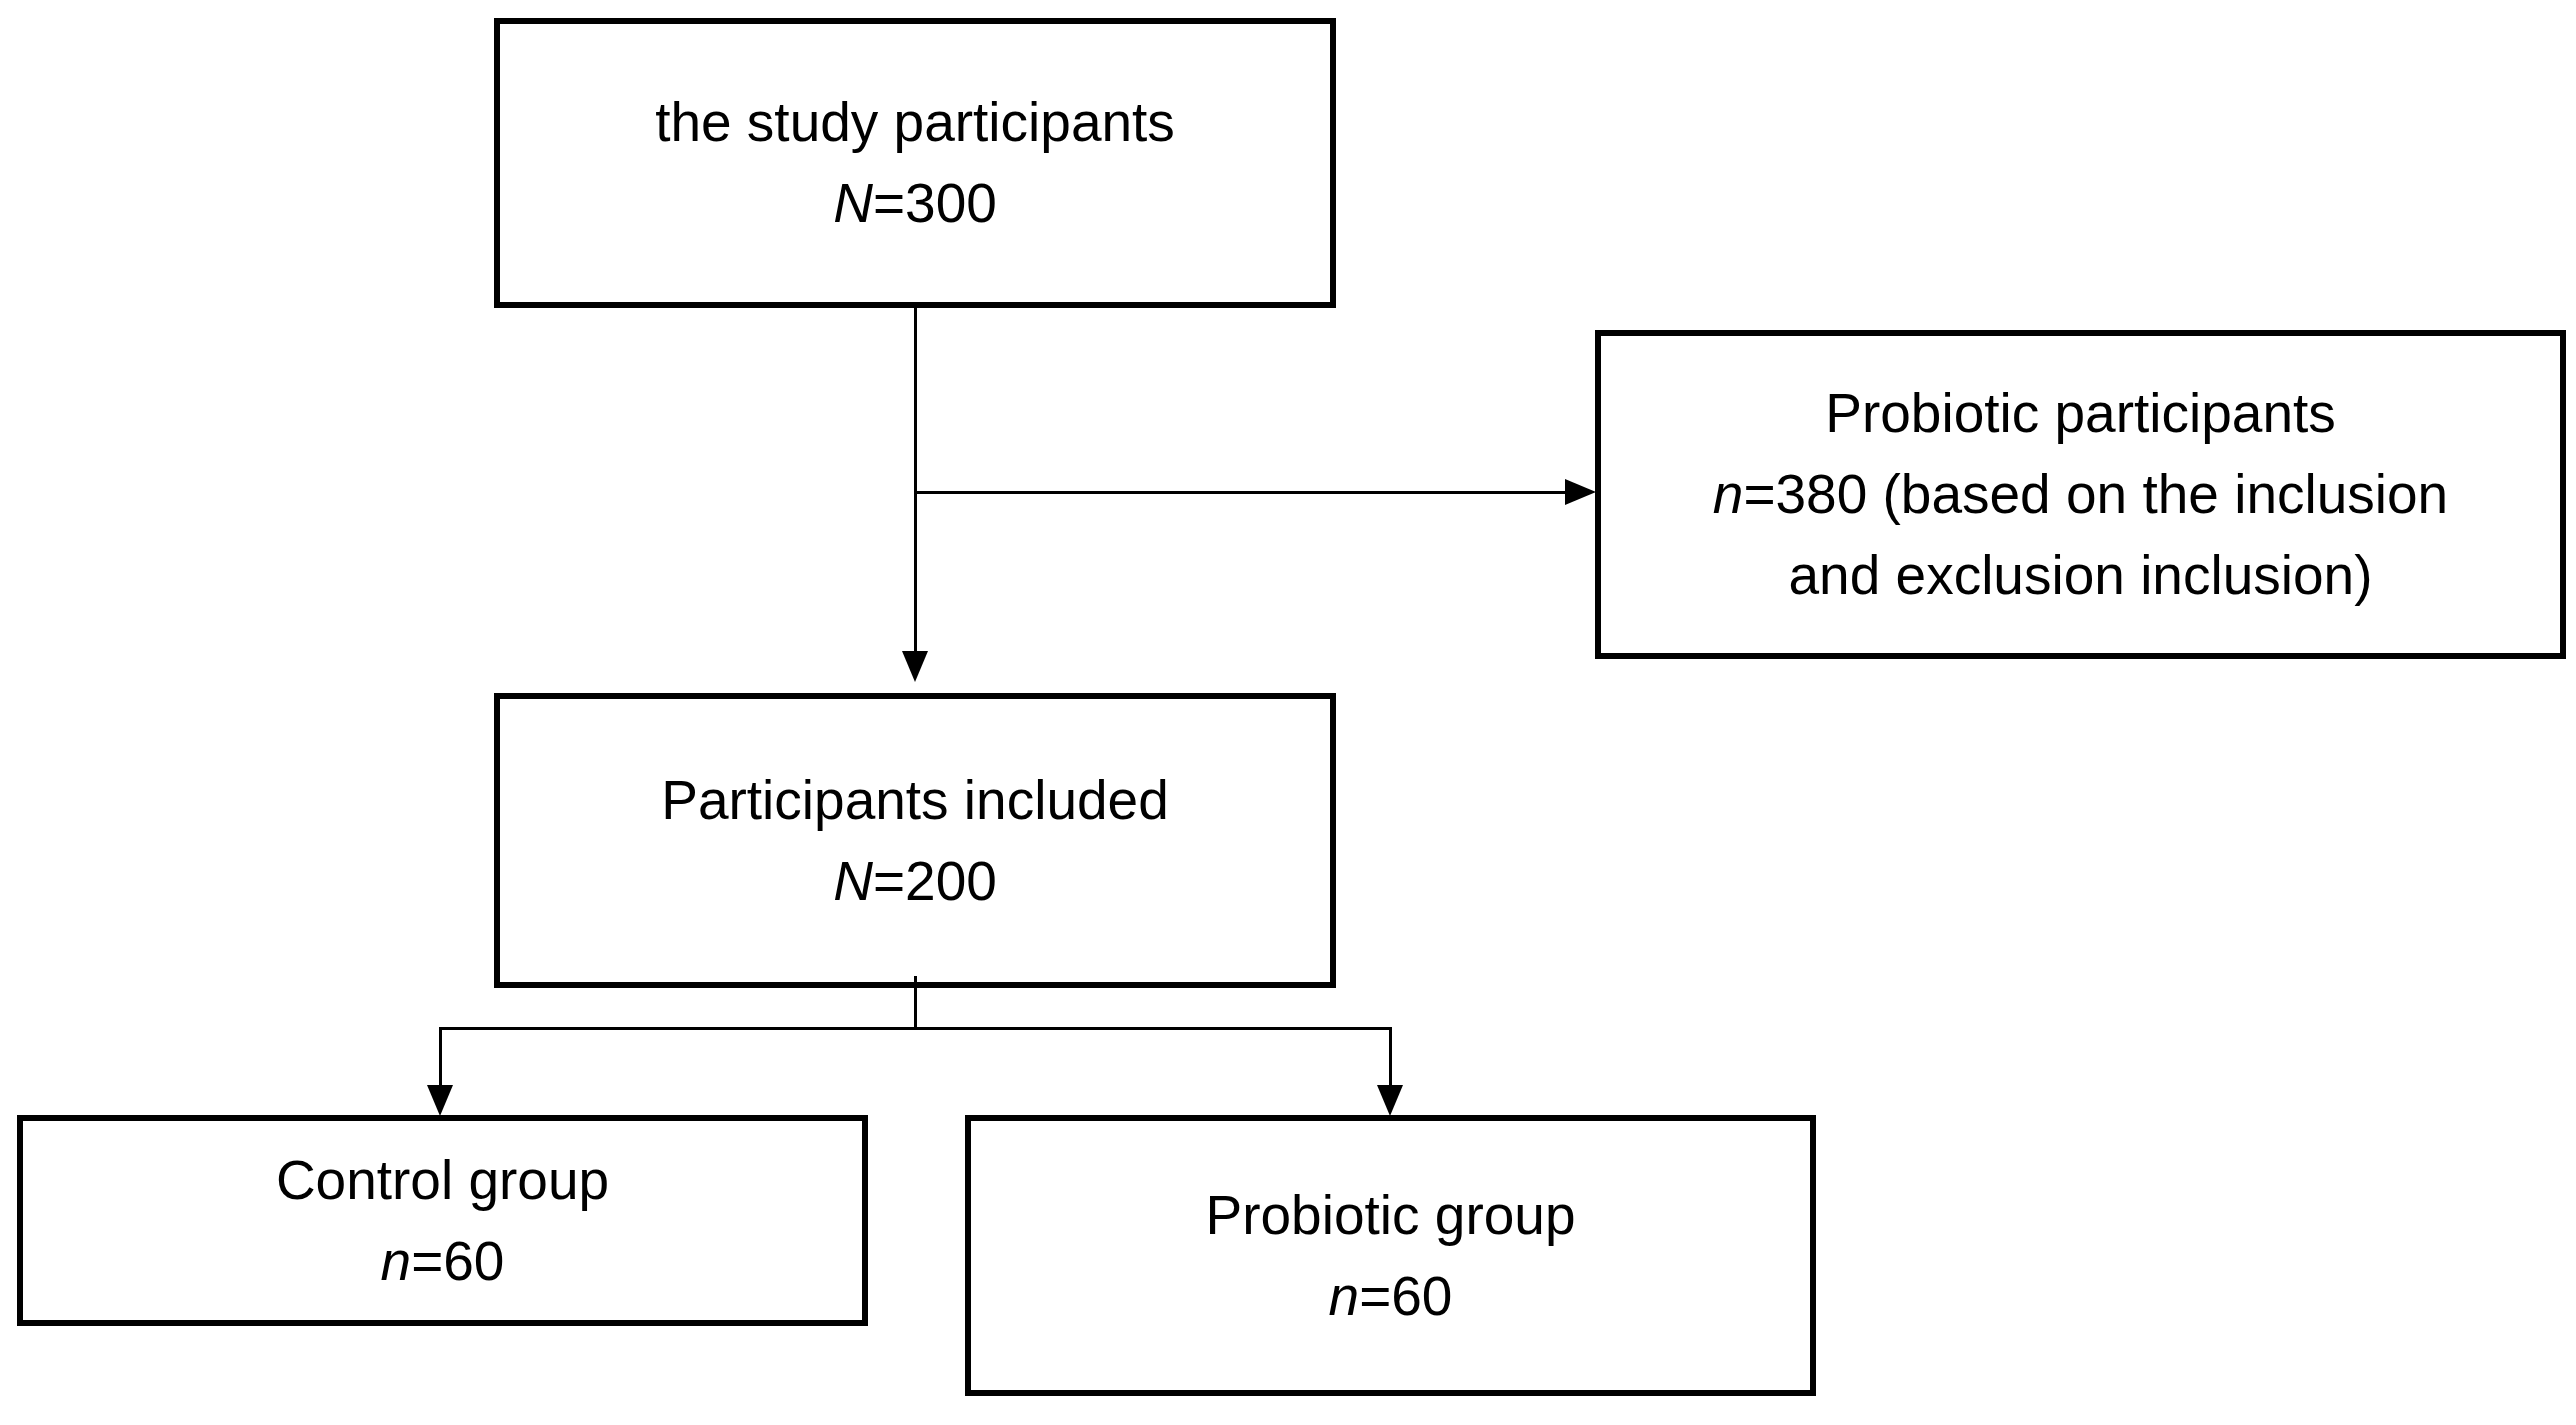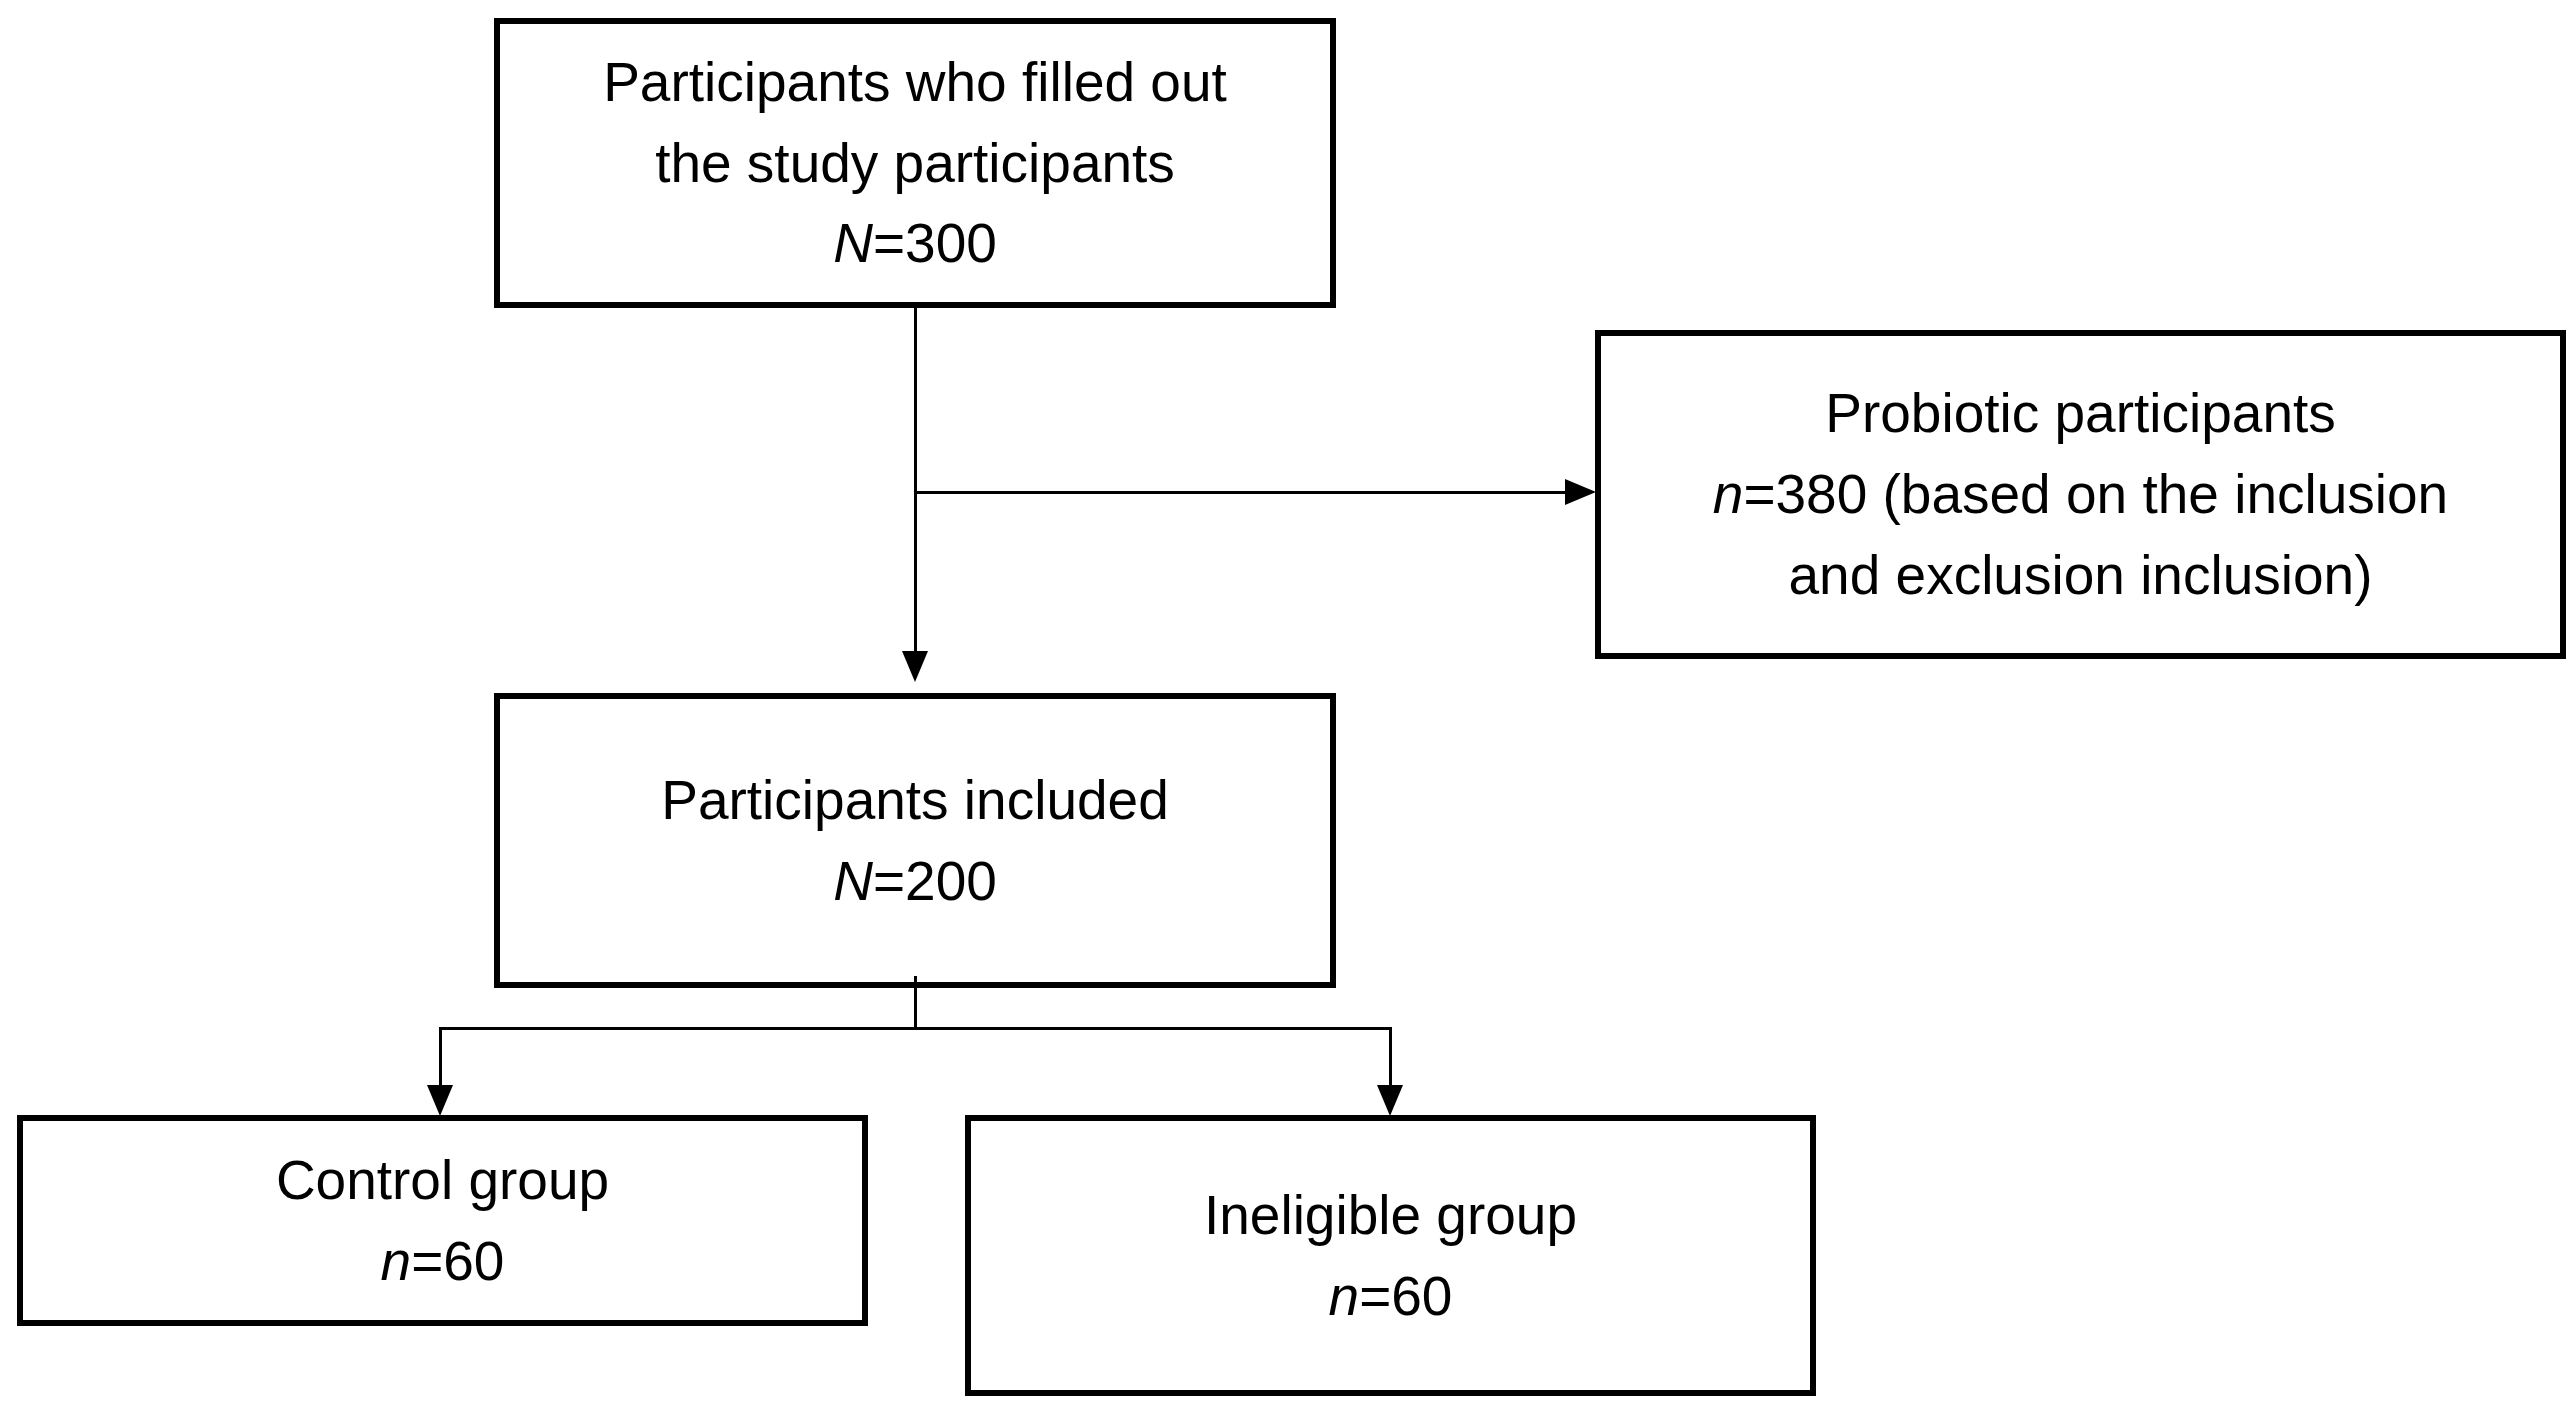--- a/index.html
+++ b/index.html
@@ -75,21 +75,20 @@
   #arrow-v3l    { left: 427px;  top: 1085px; }
   #conn-v3r     { left: 1389px; top: 1027px; width: 3px;    height: 60px; }
   #arrow-v3r    { left: 1377px; top: 1085px; }
 </style>
 </head>
 <body>
 
 <div id="canvas">
 
   <div class="box" id="box-questionnaire">
-    <span class="bline">Participants who filled out</span>
     <span class="bline">the study participants</span>
     <span class="bline"><span class="var">N</span><span>=300</span></span>
   </div>
 
   <div class="box" id="box-ineligible">
     <span class="bline">Probiotic participants</span>
     <span class="bline"><span class="var">n</span><span>=380 (based on the inclusion</span></span>
     <span class="bline">and exclusion inclusion)</span>
   </div>
 
@@ -97,21 +96,21 @@
     <span class="bline">Participants included</span>
     <span class="bline"><span class="var">N</span><span>=200</span></span>
   </div>
 
   <div class="box" id="box-control">
     <span class="bline">Control group</span>
     <span class="bline"><span class="var">n</span><span>=60</span></span>
   </div>
 
   <div class="box" id="box-probiotic">
-    <span class="bline">Ineligible group</span>
+    <span class="bline">Probiotic group</span>
     <span class="bline"><span class="var">n</span><span>=60</span></span>
   </div>
 
   <div class="conn" id="conn-v1"></div>
   <div class="arrow-down" id="arrow-v1"></div>
 
   <div class="conn" id="conn-h1"></div>
   <div class="arrow-right" id="arrow-h1"></div>
 
   <div class="conn" id="conn-v2"></div>

